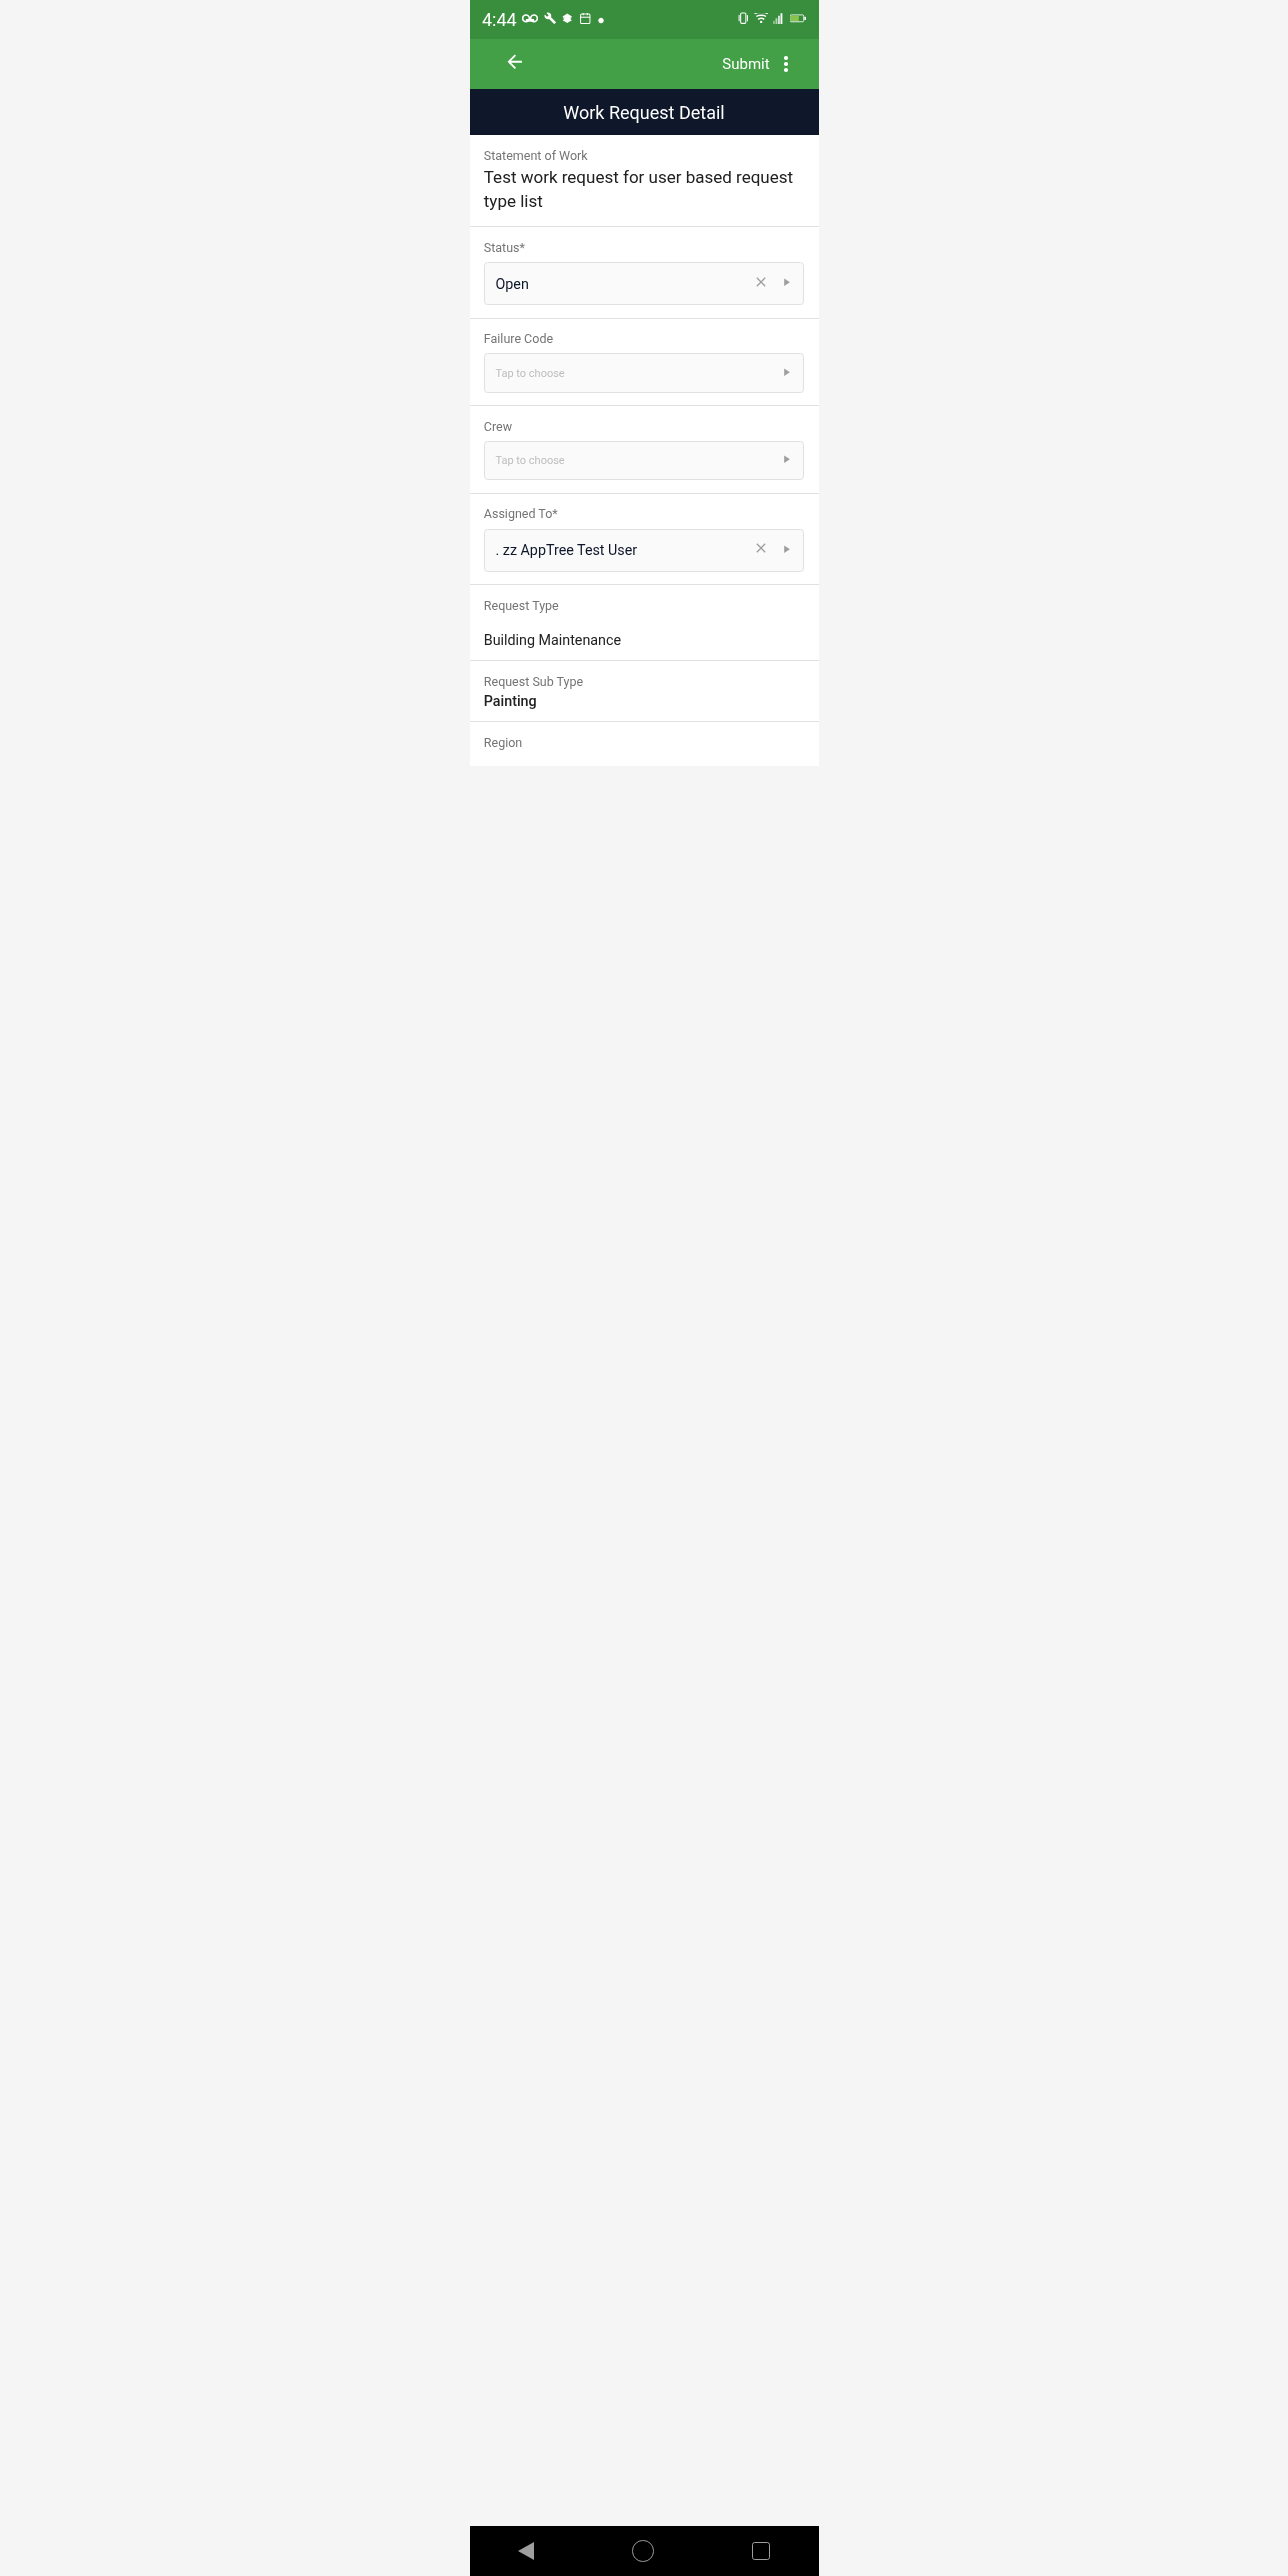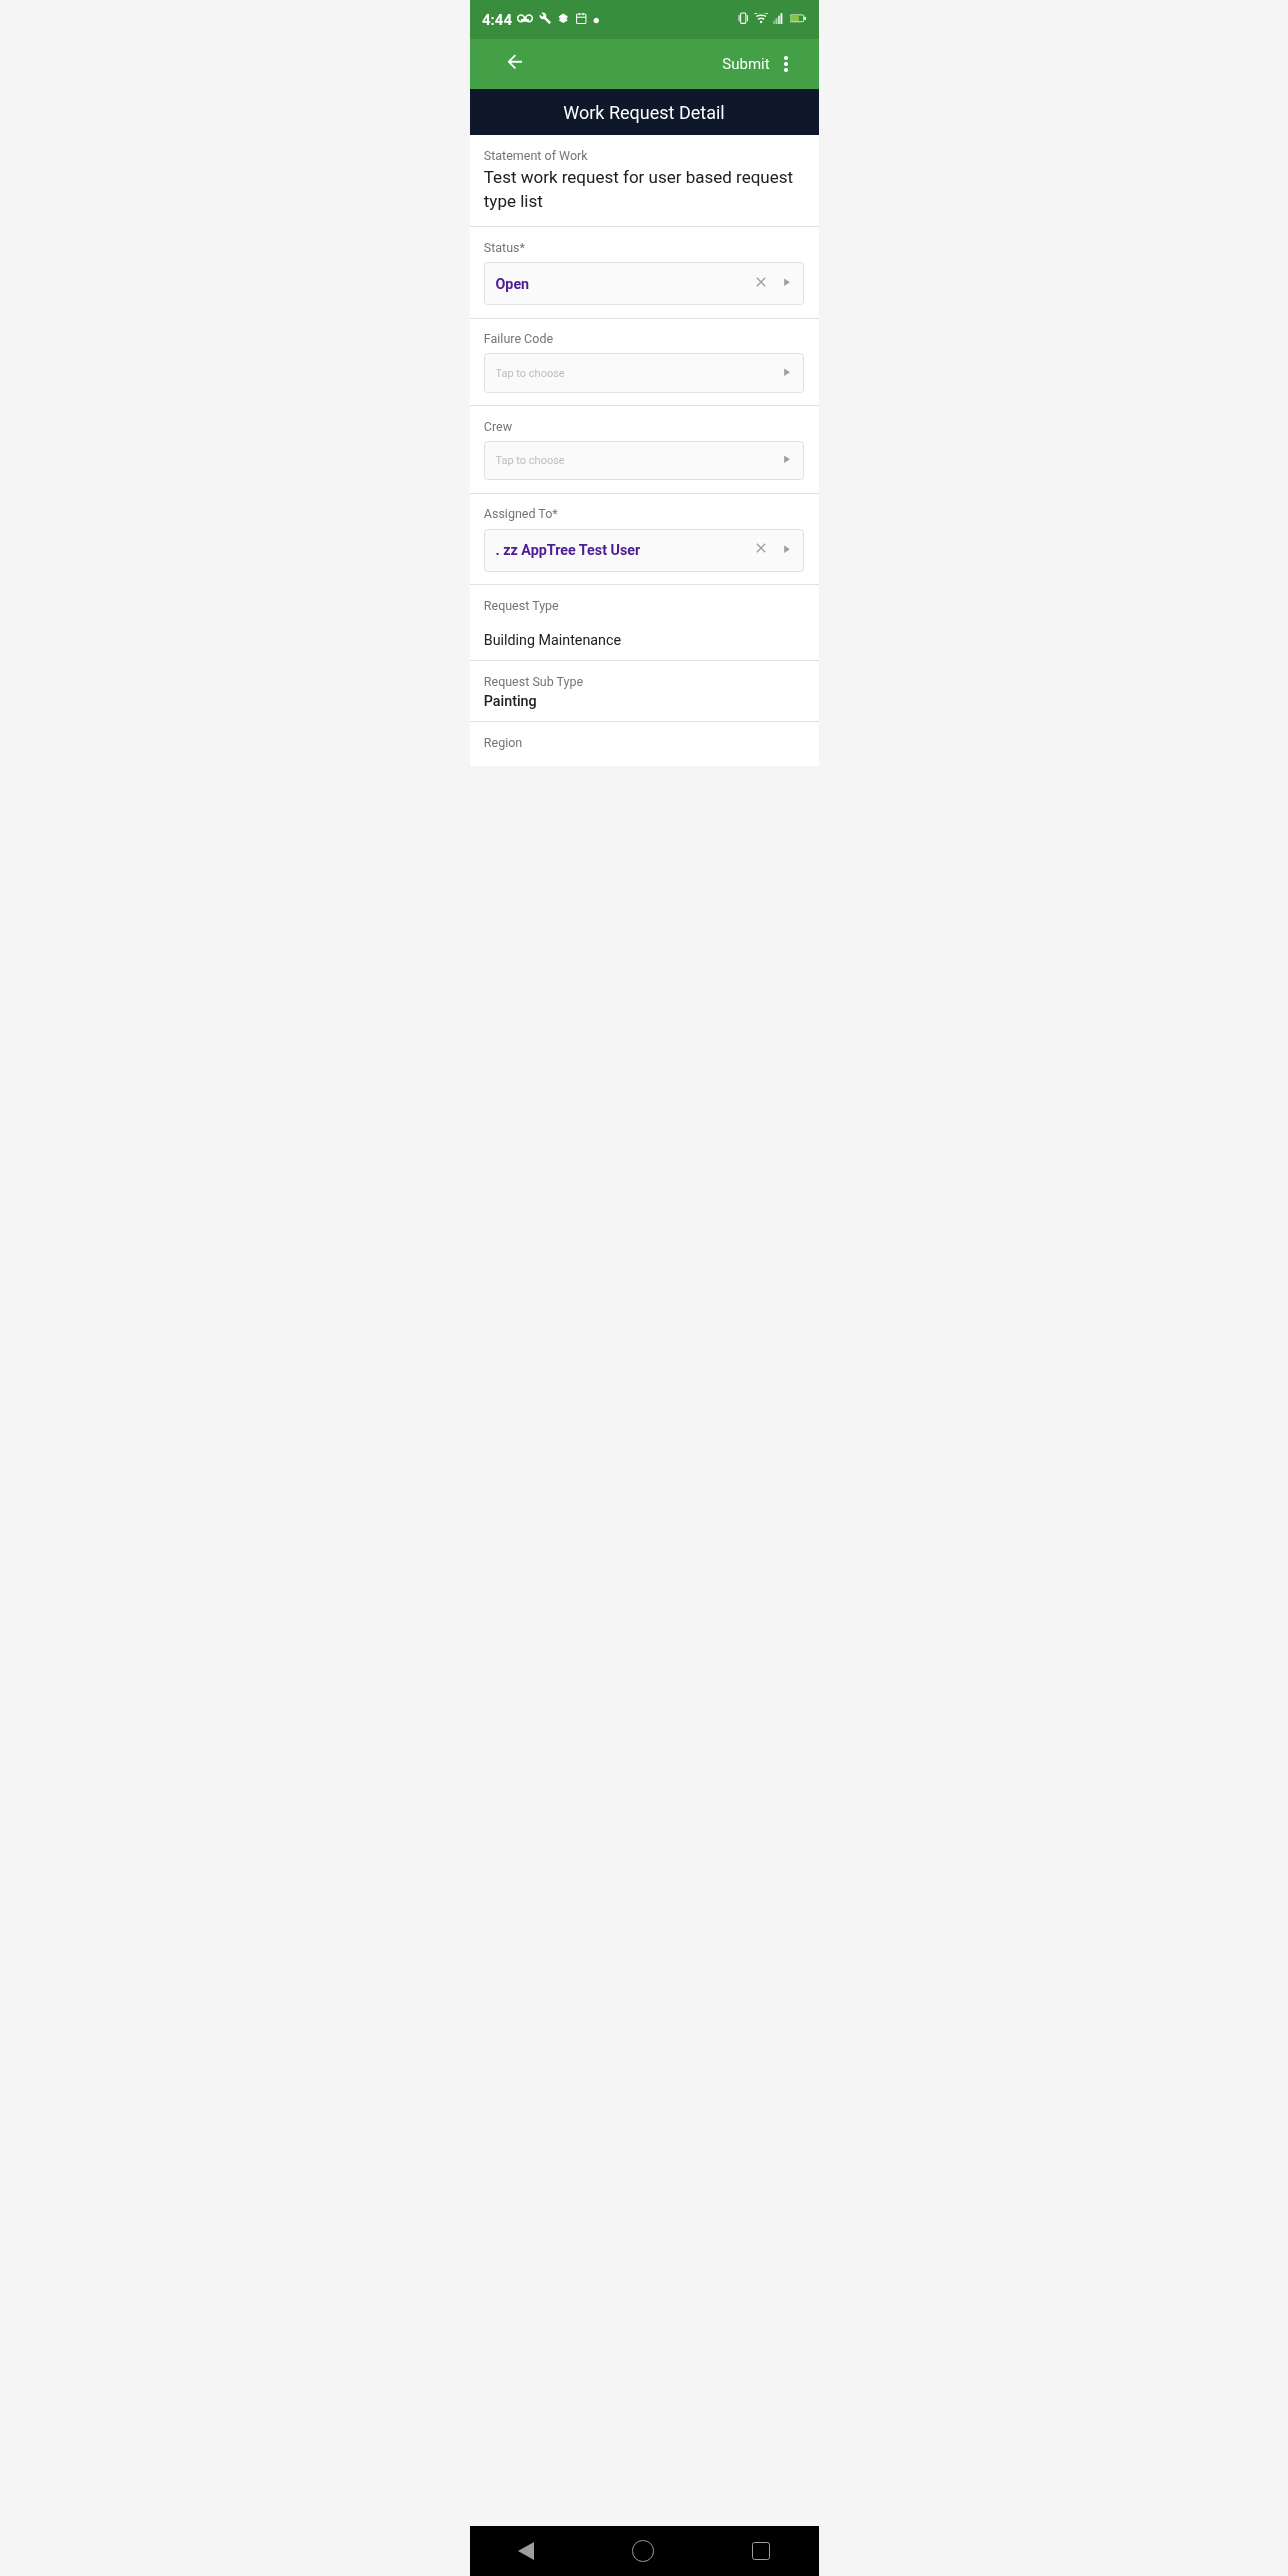--- a/index.html
+++ b/index.html
@@ -28,22 +28,22 @@
       height: 39px;
     }
 
     .status-bar-left {
       display: flex;
       align-items: center;
       gap: 5.4px;
     }
 
     .status-time {
-      font-size: 15px;
-      font-weight: 700;
+      font-size: 18px;
+      font-weight: 400;
       color: white;
     }
 
     .status-icon {
       color: white;
       font-size: 12.5px;
     }
 
     .status-bar-right {
       display: flex;
@@ -163,22 +163,22 @@
       border: 0.9px solid #e0e0e0;
       border-radius: 3.6px;
       padding: 10.7px 10.7px;
       margin-top: 7.2px;
       background: #fafafa;
       cursor: pointer;
     }
 
     .dropdown-field-value {
       font-size: 14.3px;
-      color: #4c1d95;
-      font-weight: 700;
+      color: #0f172a;
+      font-weight: 400;
     }
 
     .dropdown-field-placeholder {
       font-size: 11px;
       color: #bdbdbd;
     }
 
     .dropdown-actions {
       display: flex;
       align-items: center;

